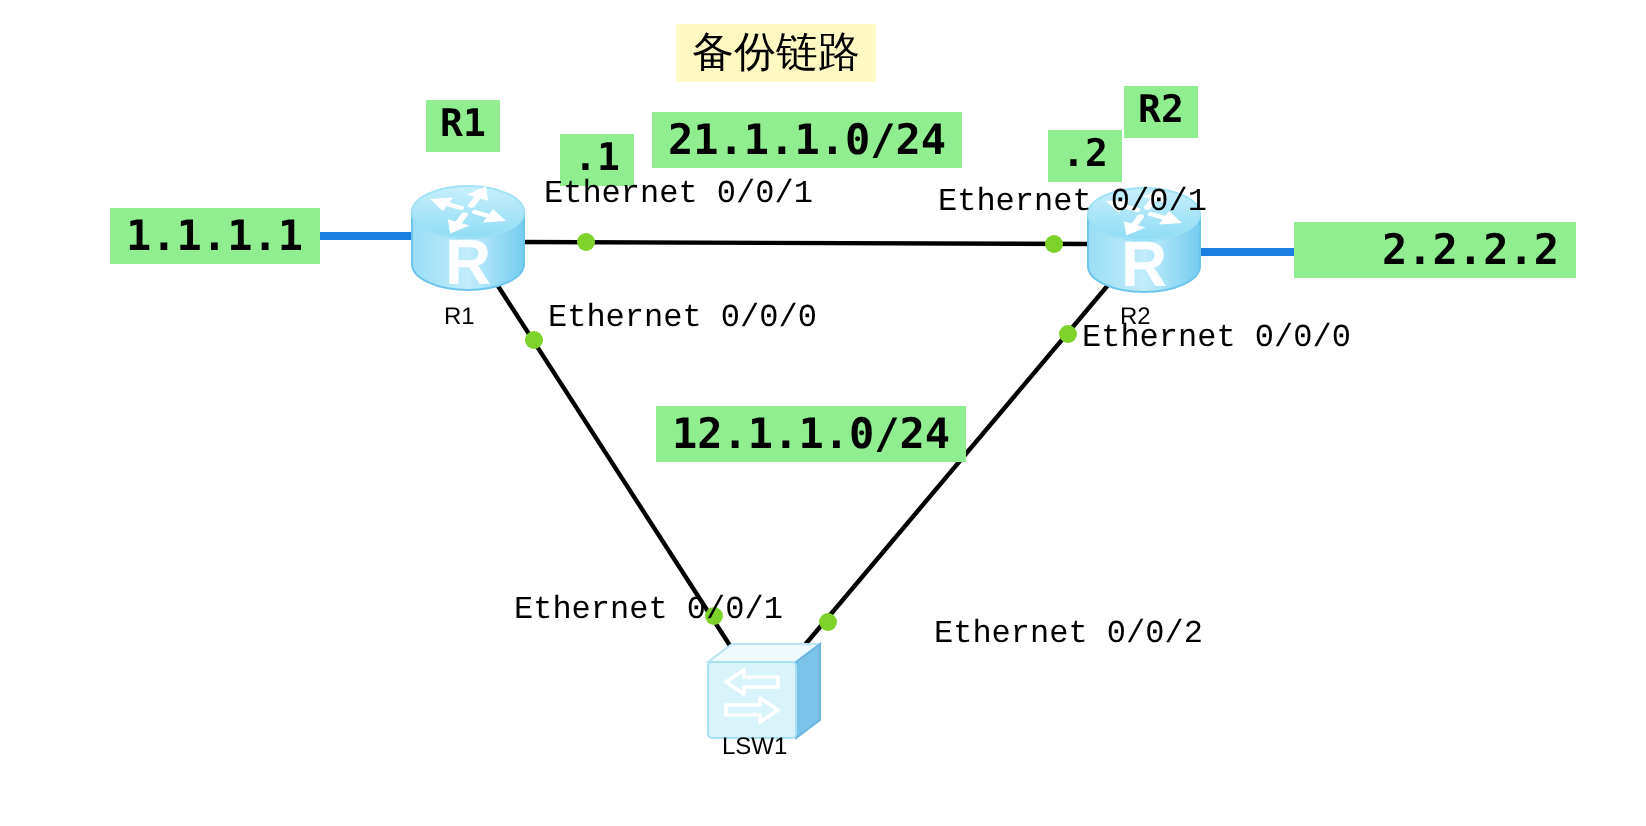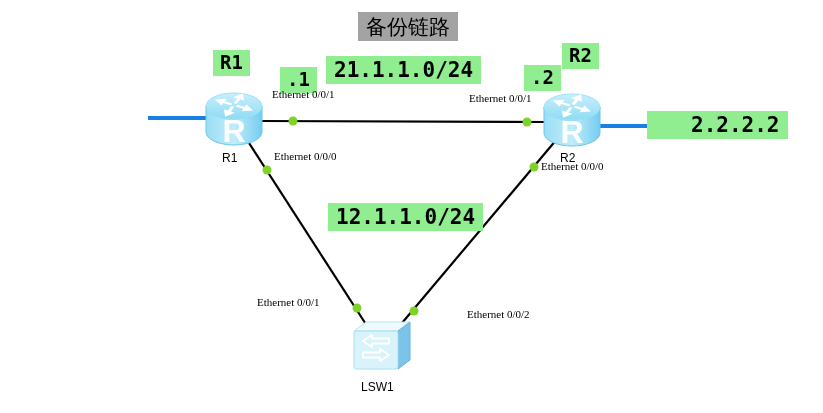--- a/index.html
+++ b/index.html
@@ -7,24 +7,24 @@
     position:relative;
     width:823px;height:413px;
     background:#ffffff;
     font-family:"Liberation Sans","DejaVu Sans",sans-serif;
     overflow:hidden;
   }
   #links{position:absolute;left:0;top:0;width:823px;height:413px;}
   .device{position:absolute;}
   .port-label{
     position:absolute;
-    font-size:11px;
+    font-size:16px;
     color:#000000;
     white-space:nowrap;
-    font-family:Liberation Serif, serif;
+    font-family:Liberation Mono, monospace;
   }
   .device-name{
     position:absolute;
     font-size:12px;
     color:#000000;
     white-space:nowrap;
     font-family:"Liberation Sans",sans-serif;
   }
   .tag-green{
     position:absolute;
@@ -33,28 +33,27 @@
     font-family:"DejaVu Sans Mono","Liberation Mono",monospace;
     font-weight:bold;
     font-size:19px;
     line-height:1.15;
     padding:2px 7px;
     white-space:nowrap;
   }
   .tag-green.big{font-size:21px;padding:2px 8px;}
   .tag-yellow{
     position:absolute;
-    background:#a3a3a3;
+    background:#fef9c3;
     color:#000;
     font-size:21px;
     line-height:1.2;
     padding:2px 8px;
     white-space:nowrap;
     font-family:"Liberation Sans","DejaVu Sans",sans-serif;
-    margin-left:20px;
   }
 </style>
 </head>
 <body>
 
 <div id="canvas">
 
   <svg id="links" viewBox="0 0 823 413">
     <line x1="148" y1="118" x2="212" y2="118" stroke="#1a7fe0" stroke-width="4"></line>
     <line x1="598" y1="126" x2="648" y2="126" stroke="#1a7fe0" stroke-width="4"></line>
@@ -146,26 +145,27 @@
 
   <div class="tag-yellow" style="left:338px;top:12px;">备份链路</div>
 
   <div class="tag-green big" style="left:326px;top:56px;text-align:right;">21.1.1.0/24</div>
   <div class="tag-green big" style="left:328px;top:203px;">12.1.1.0/24</div>
 
   <div class="tag-green" style="left:213px;top:50px;">R1</div>
   <div class="tag-green" style="left:280px;top:67px;">.1</div>
   <div class="tag-green" style="left:562px;top:43px;">R2</div>
   <div class="tag-green" style="left:524px;top:65px;">.2</div>
+  <div class="tag-green big" style="left:55px;top:104px;">1.1.1.1</div>
   <div class="tag-green big" style="left:647px;top:111px;padding-left:44px;">2.2.2.2</div>
 
   <div class="port-label" style="left:272px;top:88px;">Ethernet 0/0/1</div>
   <div class="port-label" style="left:469px;top:92px;">Ethernet 0/0/1</div>
   <div class="port-label" style="left:274px;top:150px;">Ethernet 0/0/0</div>
   <div class="port-label" style="left:541px;top:160px;">Ethernet 0/0/0</div>
   <div class="port-label" style="left:257px;top:296px;">Ethernet 0/0/1</div>
   <div class="port-label" style="left:434px;top:308px;margin-left:33px;">Ethernet 0/0/2</div>
 
   <div class="device-name" style="left:222px;top:151px;">R1</div>
   <div class="device-name" style="left:560px;top:151px;">R2</div>
-  <div class="device-name" style="left:361px;top:380px;">LSW1</div>
+  <div class="device-name" style="left:361px;top:366px;">LSW1</div>
 
 </div>
 
 </body></html>

